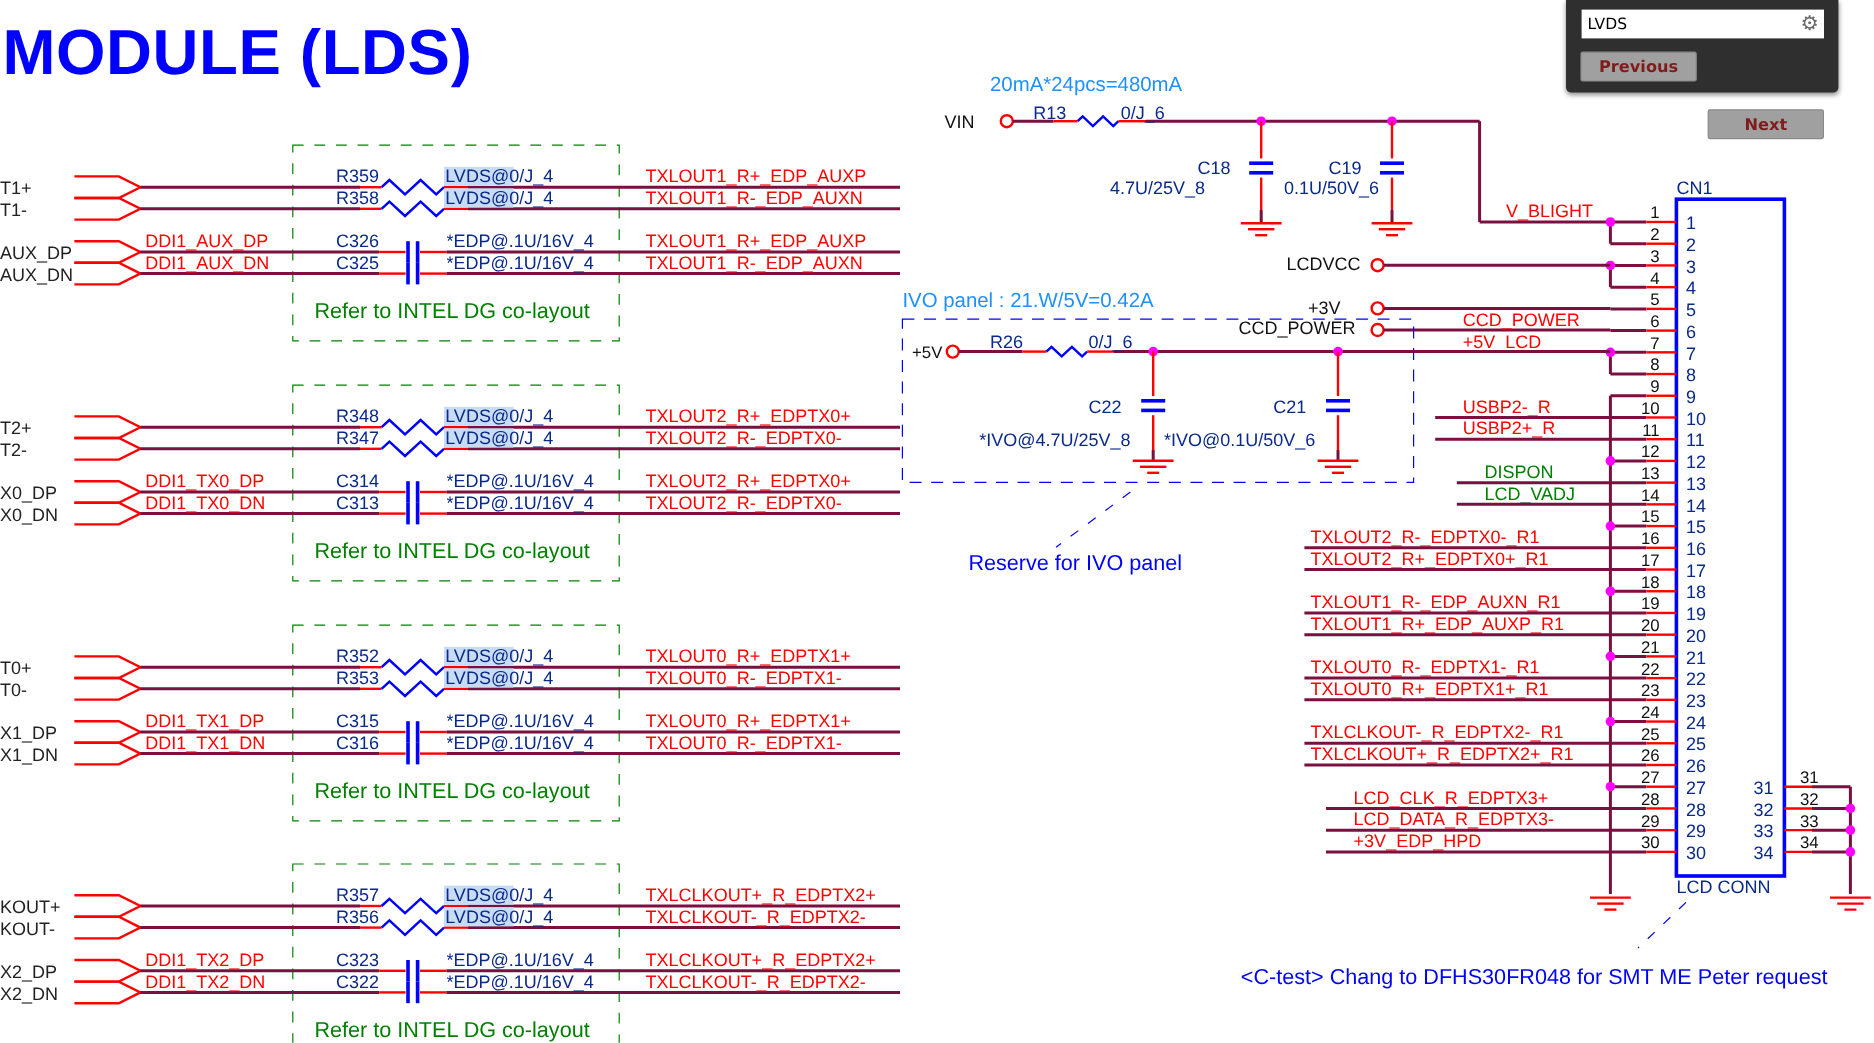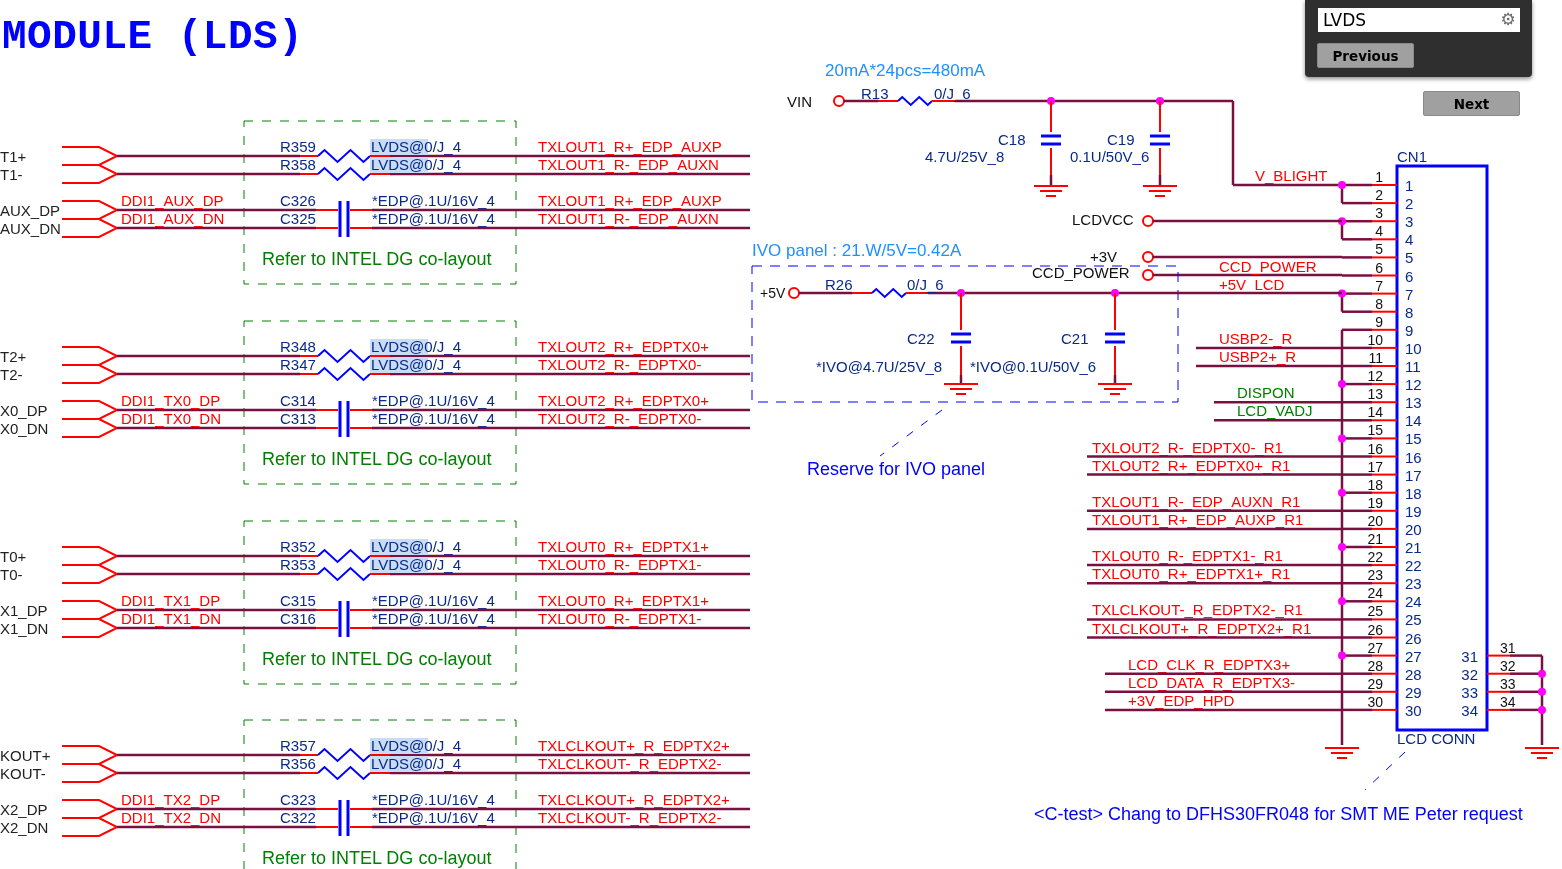--- a/index.html
+++ b/index.html
@@ -1,23 +1,23 @@
 <!DOCTYPE html>
 <html><head>
   <meta charset="utf-8">
   <style>
     html, body { margin:0; padding:0; background:#ffffff; }
     body { width:1562px; height:869px; position:relative; overflow:hidden; font-family:"Liberation Sans", sans-serif; }
     #sch { position:absolute; left:0; top:0; }
-    .title { position:absolute; left:2px; top:14px; font-size:41px; font-weight:bold; color:#0000ff; font-family:Liberation Mono, monospace; letter-spacing:0.5px; }
+    .title { position:absolute; left:2px; top:14px; font-size:53px; font-weight:bold; color:#0000ff; font-family:Liberation Sans, sans-serif; letter-spacing:0.5px; }
     .find-panel { position:absolute; left:1305px; top:0; width:227px; height:77px; background:#2f2f2f; border-radius:0 0 4px 4px; box-shadow:0 2px 4px rgba(0,0,0,0.45); }
     .find-input-wrap { position:absolute; left:13px; top:8px; width:202px; height:24px; background:#fff; }
-    .find-input { position:absolute; left:0; top:0; width:170px; height:24px; border:none; outline:none; padding:0 0 0 5px; font-family:"DejaVu Sans", sans-serif; font-size:17px; color:#000; background:transparent; }
+    .find-input { position:absolute; left:0; top:0; width:170px; height:24px; border:none; outline:none; padding:0 0 0 5px; font-family:"DejaVu Sans", sans-serif; font-size:13px; color:#000; background:transparent; }
     .gear { position:absolute; right:3px; top:2px; width:18px; height:20px; font-size:17px; line-height:20px; color:#6a6a6a; text-align:center; cursor:pointer; }
-    .find-btn { position:absolute; top:43px; width:97px; height:25px; background:#a0a0a0; color:#000000; border-radius:2px; border:1px solid #8a8a8a; font-family:"DejaVu Sans", sans-serif; font-weight:bold; font-size:13.5px; text-align:center; line-height:24px; cursor:pointer; box-sizing:border-box; }
+    .find-btn { position:absolute; top:43px; width:97px; height:25px; background:#a0a0a0; color:#7f1d1d; border-radius:2px; border:1px solid #8a8a8a; font-family:"DejaVu Sans", sans-serif; font-weight:bold; font-size:13.5px; text-align:center; line-height:24px; cursor:pointer; box-sizing:border-box; }
     .find-prev { left:12px; }
     .find-next { left:118px;margin-top:48px; }
   </style>
 </head>
 <body>
 
 <svg id="sch" width="1562" height="869" viewBox="0 0 1562 869">
     <rect x="244" y="121" width="272" height="163" fill="none" stroke="#008000" stroke-width="1" stroke-dasharray="9,9"></rect>
     <path d="M62 147 L99 147 L117 156 L99 165 L62 165" fill="none" stroke="#ff0000" stroke-width="2"></path>
     <path d="M62 165 L99 165 L117 174 L99 183 L62 183" fill="none" stroke="#ff0000" stroke-width="2"></path>

